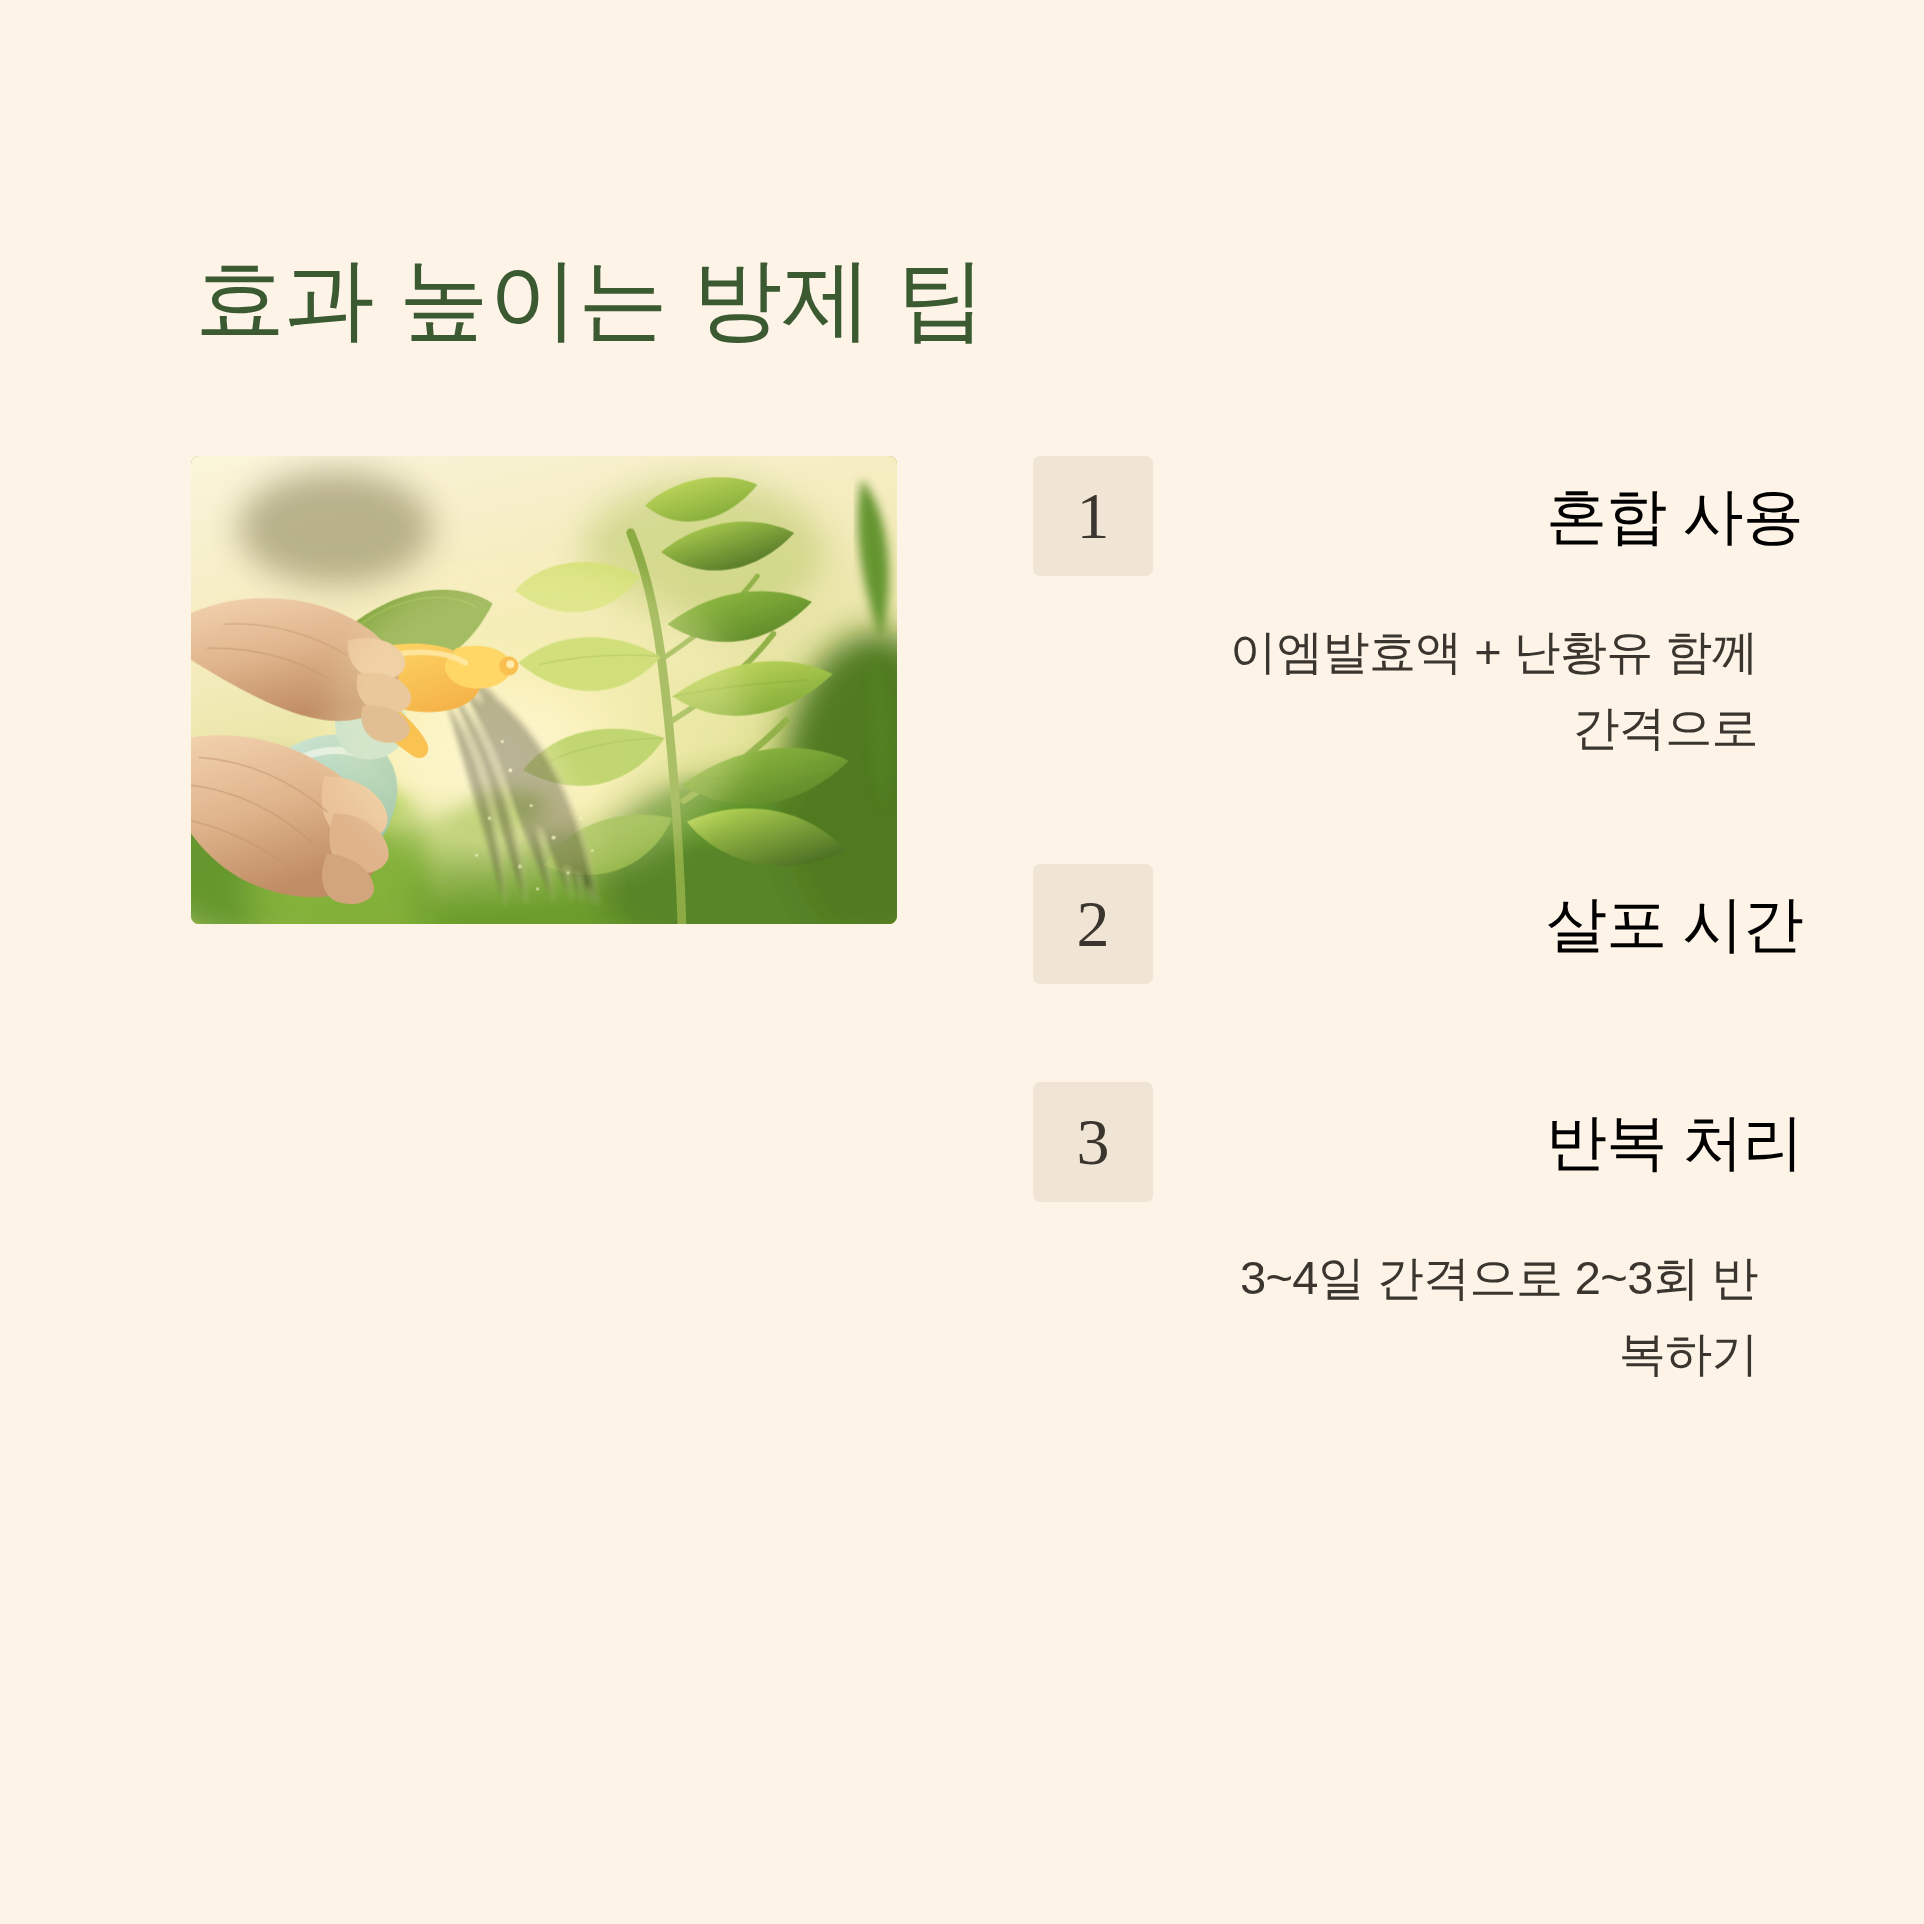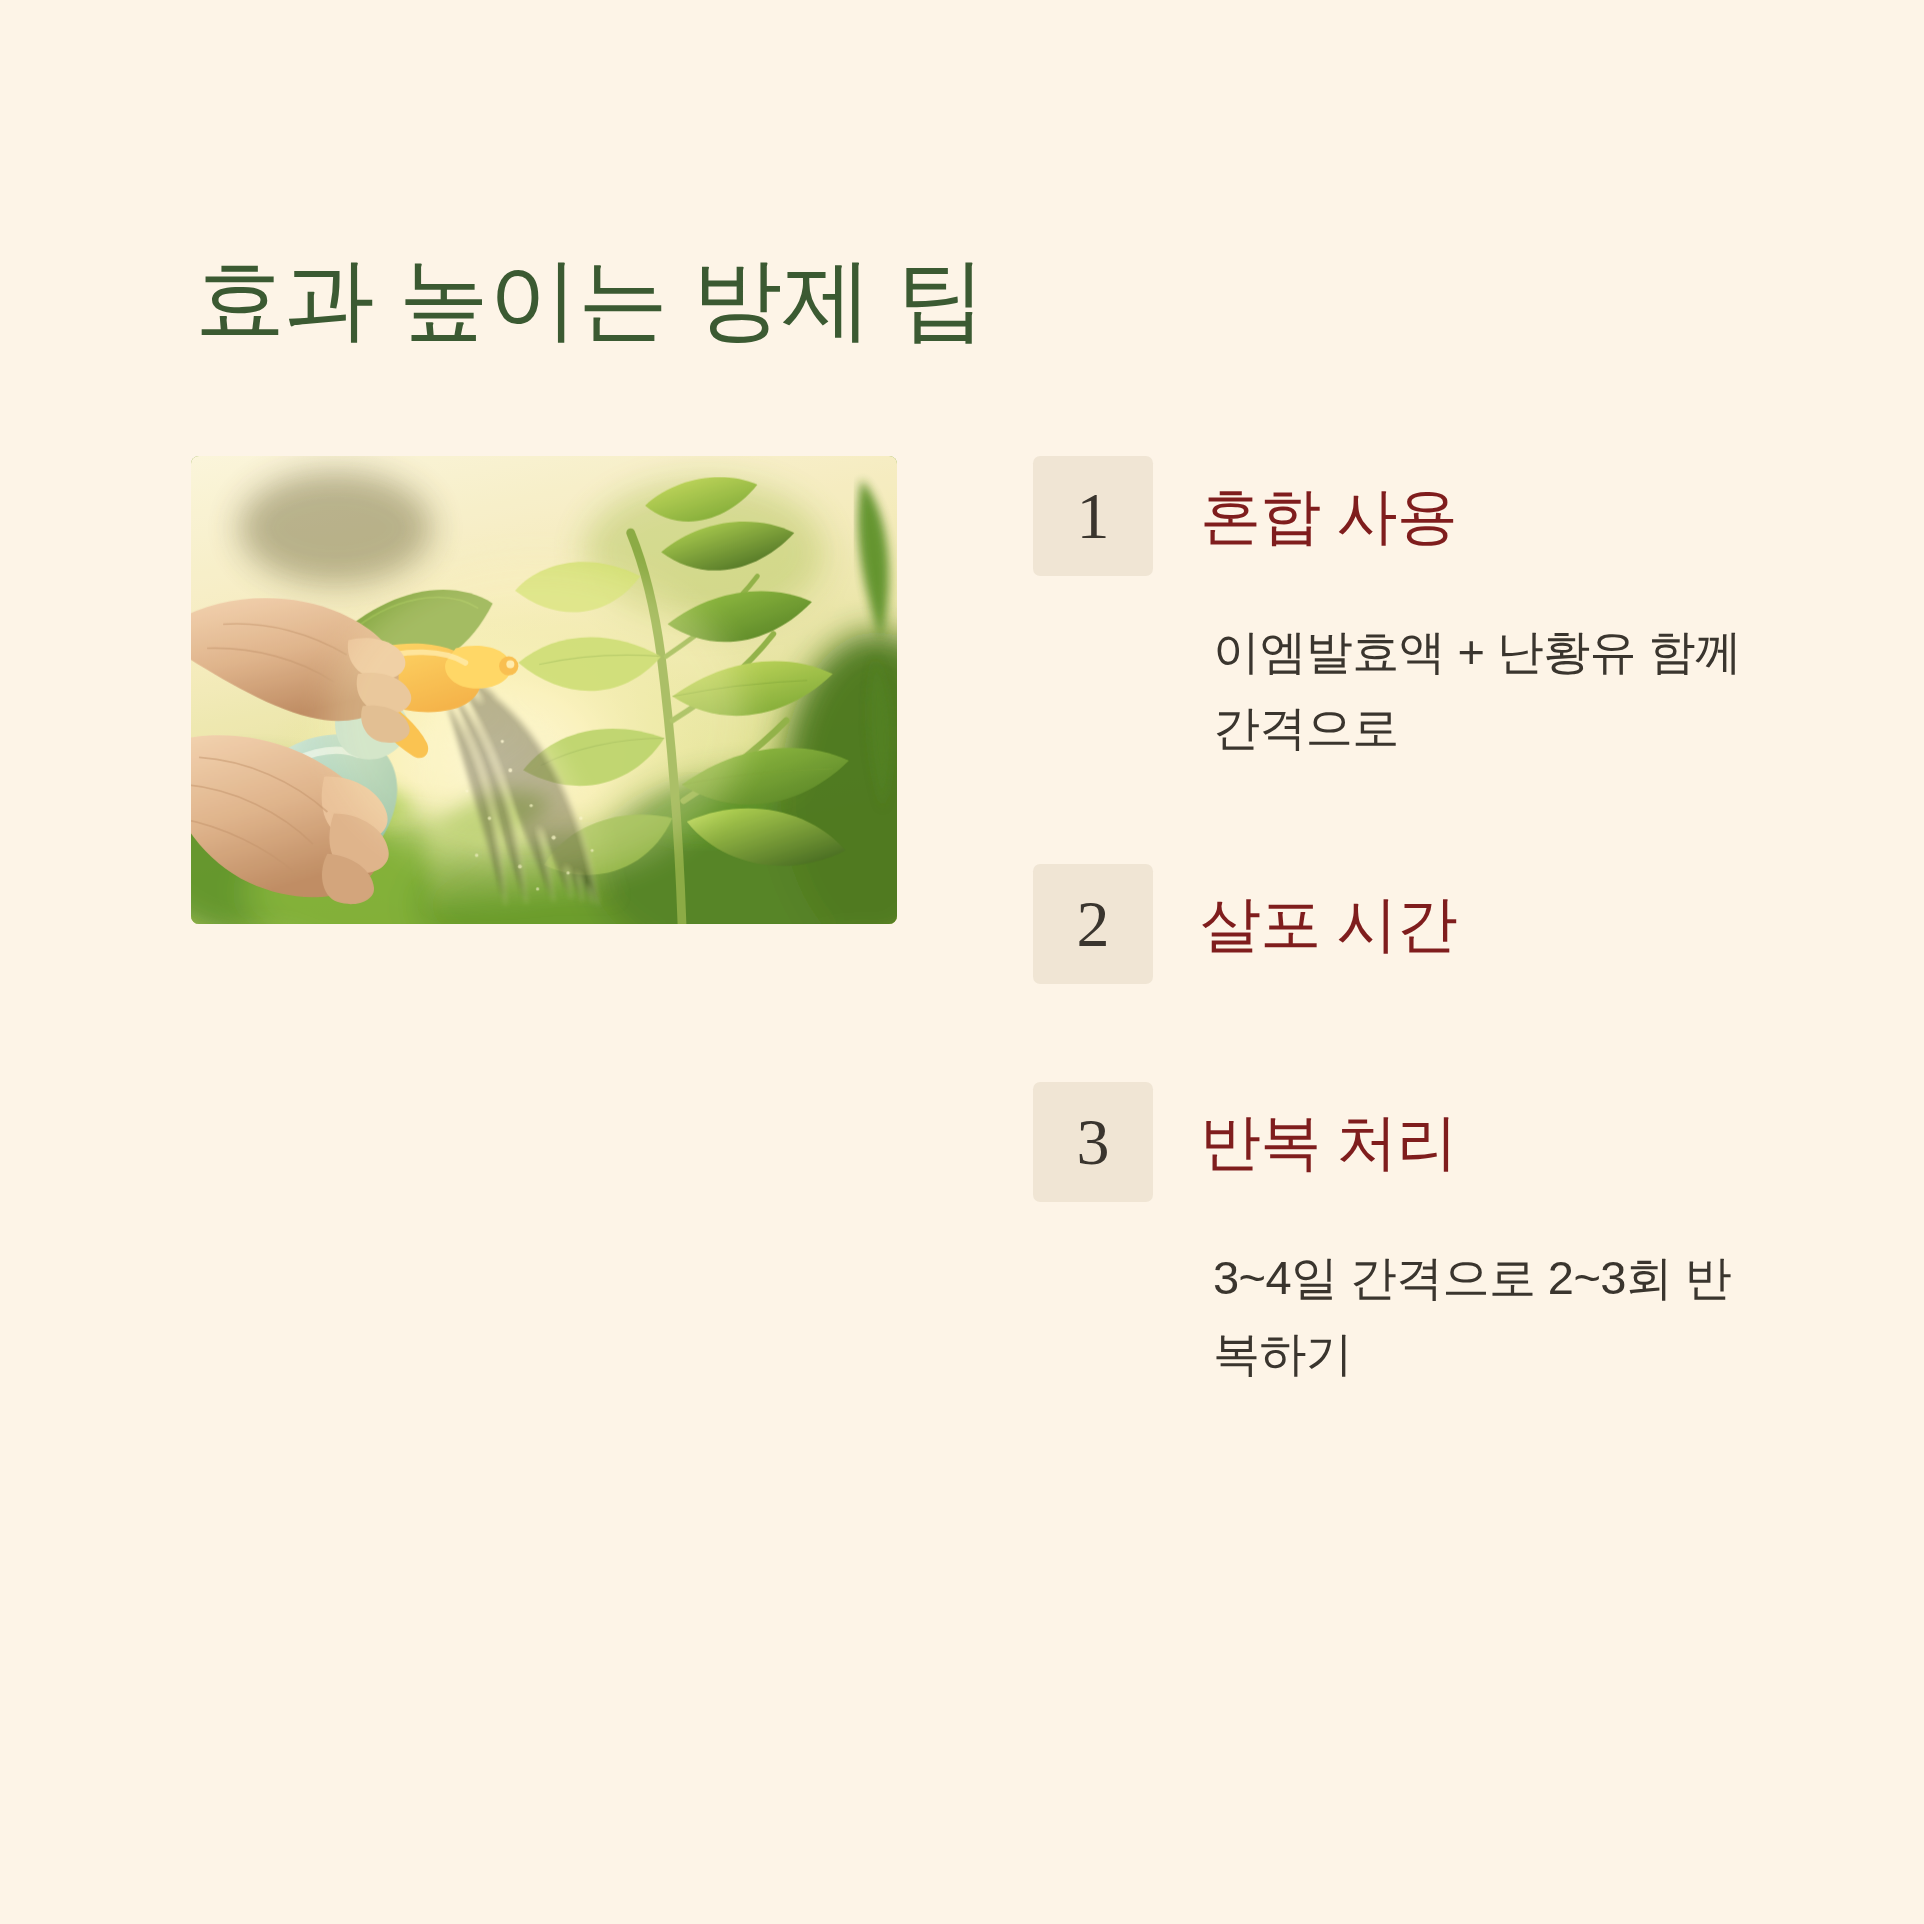--- a/index.html
+++ b/index.html
@@ -13,20 +13,21 @@
     background: #FDF4E7;
     font-family: "Liberation Sans", "DejaVu Sans", sans-serif;
     overflow: hidden;
     position: relative;
   }
 
   .card {
     position: absolute;
     inset: 0;
     background: #FDF4E7;
+    text-align: right;
   }
 
   
   .page-title {
     position: absolute;
     left: 195px;
     top: 183px;
     font-size: 90px;
     line-height: 1.25;
     font-weight: 400;
@@ -85,21 +86,21 @@
     color: #3A352E;
   }
   .tip-title {
     flex: 1 1 auto;
     padding-left: 47px;
     padding-top: 21px;
     font-size: 61px;
     line-height: 1.28;
     font-weight: 400;
     letter-spacing: -0.8px;
-    color: #7f1d1d;
+    color: #000000;
     white-space: nowrap;
   }
   .tip-desc {
     margin-left: 180px;
     margin-top: 38px;
     width: 545px;
     font-size: 47px;
     line-height: 1.62;
     font-weight: 400;
     letter-spacing: -0.6px;

